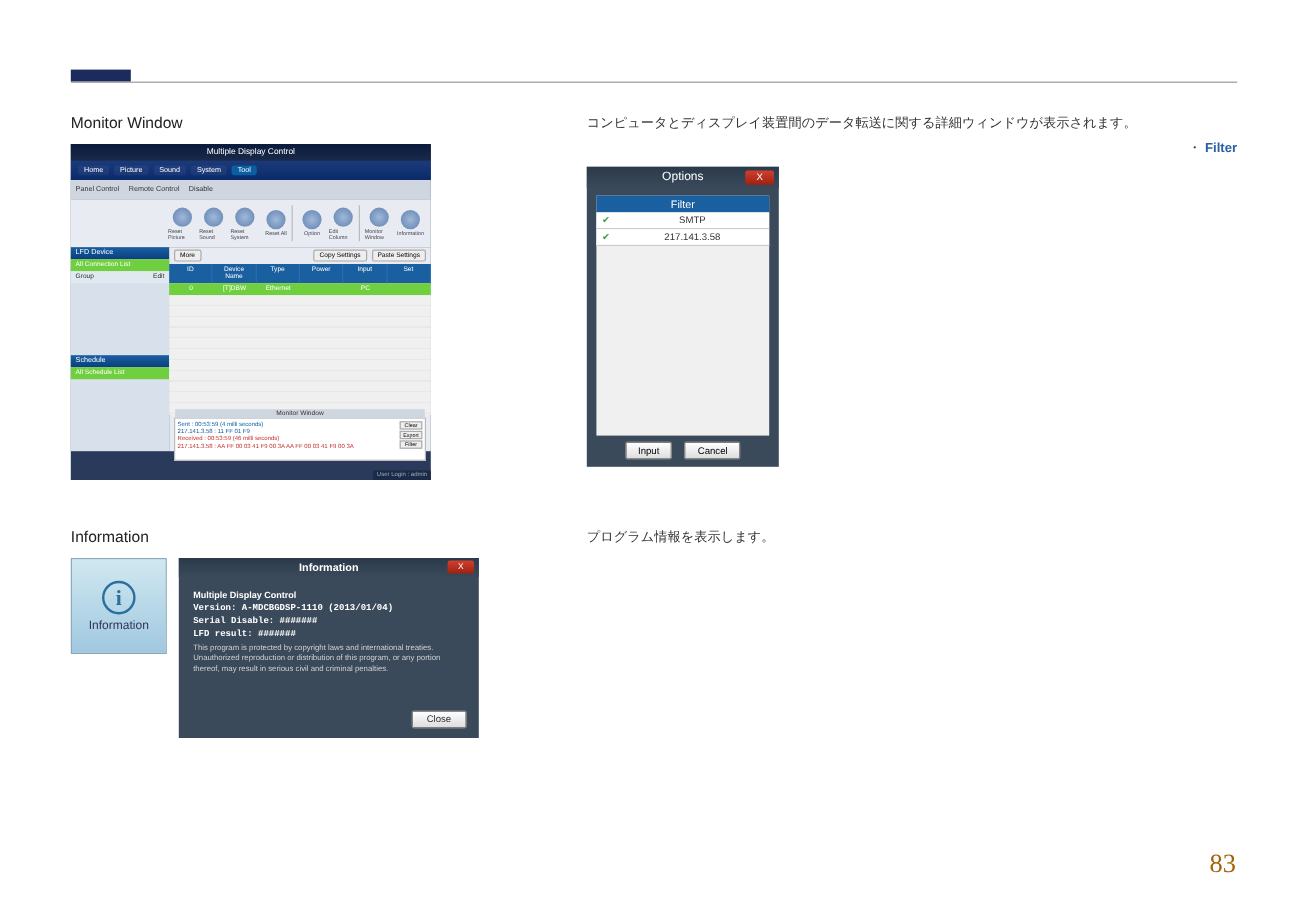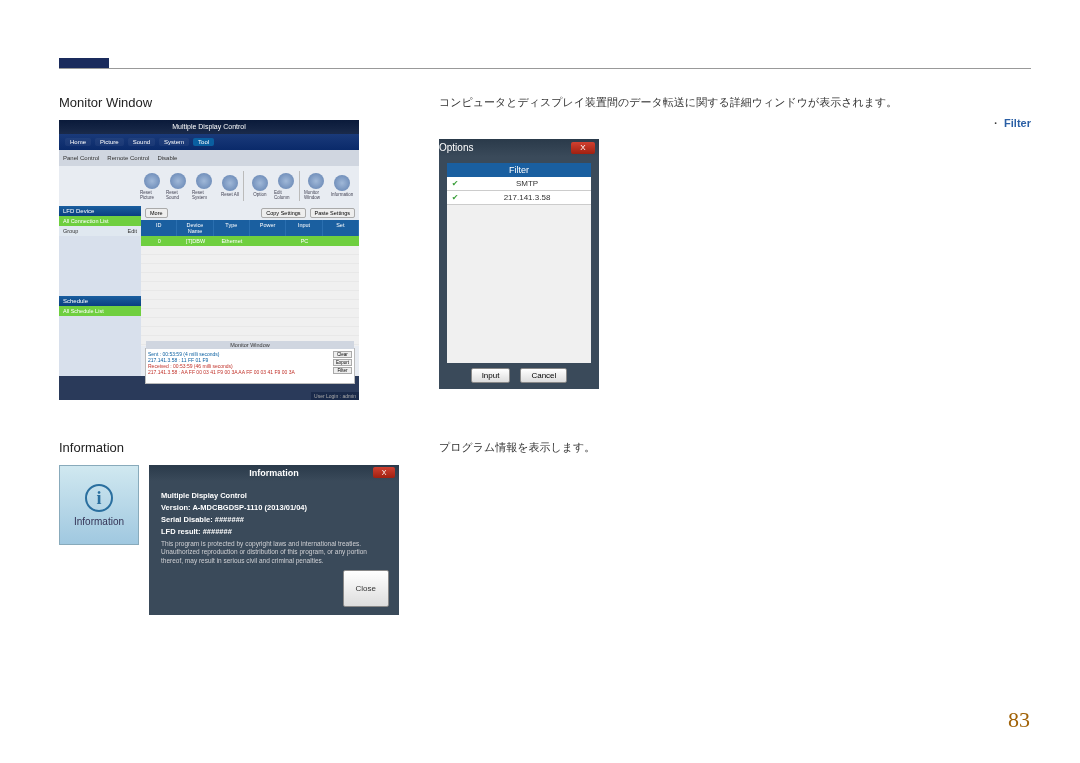--- a/index.html
+++ b/index.html
@@ -1,20 +1,20 @@
 <!DOCTYPE html>
 <html><head>
 <meta charset="utf-8">
 <style>
   * { margin: 0; padding: 0; box-sizing: border-box; }
   body { width: 1080px; height: 763px; background: #fff; font-family: Arial, sans-serif; color: #333; position: relative; }
   .topbar { position: absolute; left: 59px; top: 58px; width: 50px; height: 10px; background: #1a2b5c; }
   .ruleline { position: absolute; left: 59px; top: 68px; width: 972px; height: 1px; background: #999; }
   .page { position: absolute; left: 59px; top: 95px; width: 972px; }
-  .row { display: flex; gap: 30px; margin-bottom: 40px; }
+  .row { display: flex; gap: 80px; margin-bottom: 40px; }
   .left { width: 350px; }
   .right { flex: 1; }
   .htitle { font-size: 13px; font-weight: normal; color: #222; margin-bottom: 10px; }
   .desc { font-size: 11px; color: #333; }
   .bullet { margin-top: 6px; font-size: 11px; text-align: right; }
   .bullet .lbl { color: #2a5fa5; font-weight: bold; }
   .pagenum { position: absolute; right: 50px; bottom: 30px; font-size: 22px; color: #a16207; font-family: Georgia, serif; }
 
   
   .mdc { width: 300px; height: 280px; background: #2a3a5a; position: relative; font-size: 6px; color: #fff; }
@@ -42,44 +42,44 @@
   .mdc .mon { background: #fff; margin: 2px 4px; border: 1px solid #bbb; height: 36px; font-size: 5px; color: #333; padding: 2px; position: relative; }
   .mdc .mon .mhead { position: absolute; top: -8px; left: 0; right: 0; text-align: center; background: #d0d6e0; color: #333; font-size: 5.5px; padding: 1px; }
   .mdc .mon .sent { color: #0a5fa0; }
   .mdc .mon .recv { color: #c03028; }
   .mdc .mon .btns { position: absolute; right: 2px; top: 2px; display: flex; flex-direction: column; gap: 1px; }
   .mdc .mon .btns button { font-size: 4.5px; padding: 0 2px; border: 1px solid #aaa; background: #eee; cursor: pointer; }
   .mdc .footer { position: absolute; bottom: 0; right: 0; background: #1a2a4a; color: #aaa; font-size: 5px; padding: 1px 3px; }
 
   
   .opt { width: 160px; height: 250px; background: #3a4a5a; position: relative; font-size: 9px; color: #fff; }
-  .opt .otitle { height: 18px; line-height: 18px; background: linear-gradient(#2a3a4a,#3a4a5a); font-size: 10px; }
+  .opt .otitle { height: 18px; text-align: center; line-height: 18px; background: linear-gradient(#2a3a4a,#3a4a5a); font-size: 10px; }
   .opt .oclose { position: absolute; right: 4px; top: 3px; width: 24px; height: 12px; background: linear-gradient(#d04030,#a02010); border-radius: 2px; text-align: center; color: #fff; font-size: 8px; line-height: 12px; }
   .opt .obody { margin: 6px 8px; background: #f0f0f0; height: 200px; color: #333; }
   .opt .ohead { background: #1a5fa0; color: #fff; text-align: center; font-size: 9px; padding: 2px; }
   .opt .orow { display: flex; align-items: center; border-bottom: 1px solid #ccc; font-size: 8px; background: #fff; }
   .opt .orow .ochk { width: 16px; text-align: center; color: #3a9f3a; }
   .opt .orow .oval { flex: 1; text-align: center; padding: 2px; }
   .opt .obtns { position: absolute; bottom: 6px; left: 0; right: 0; display: flex; justify-content: center; gap: 10px; }
   .opt .obtns button { font-size: 8px; padding: 2px 10px; border: 1px solid #888; background: linear-gradient(#fff,#ddd); border-radius: 2px; cursor: pointer; }
 
   
   .infotile { width: 80px; height: 80px; background: linear-gradient(#d0e8f0,#a0c8e0); border: 1px solid #8ab; display: flex; flex-direction: column; align-items: center; justify-content: center; gap: 4px; }
   .infotile .icirc { width: 28px; height: 28px; border: 2px solid #2a6f9f; border-radius: 50%; color: #2a6f9f; font-size: 18px; font-weight: bold; text-align: center; line-height: 24px; font-family: Georgia, serif; }
   .infotile .ilbl { font-size: 10px; color: #335; }
 
   
   .infodlg { width: 250px; height: 150px; background: #3a4a5a; position: relative; font-size: 8px; color: #fff; }
   .infodlg .ititle { height: 16px; text-align: center; line-height: 16px; background: linear-gradient(#2a3a4a,#3a4a5a); font-size: 9px; font-weight: bold; }
   .infodlg .iclose { position: absolute; right: 4px; top: 2px; width: 22px; height: 11px; background: linear-gradient(#d04030,#a02010); border-radius: 2px; text-align: center; font-size: 7px; line-height: 11px; }
   .infodlg .ibody { padding: 10px 12px; font-size: 7.5px; }
   .infodlg .ibody .bold { font-weight: bold; margin-bottom: 3px; }
-  .infodlg .ibody .line { margin-bottom: 3px; }
+  .infodlg .ibody .line { margin-bottom: 3px; font-family: Liberation Mono, monospace; }
   .infodlg .ibody .small { font-size: 6.5px; color: #cfd0d4; line-height: 1.3; margin-top: 4px; }
-  .infodlg .cbtn { position: absolute; right: 10px; bottom: 8px; font-size: 8px; padding: 13px 12px; border: 1px solid #888; background: linear-gradient(#fff,#ddd); color: #333; border-radius: 2px; cursor: pointer; }
+  .infodlg .cbtn { position: absolute; right: 10px; bottom: 8px; font-size: 8px; padding: 2px 12px; border: 1px solid #888; background: linear-gradient(#fff,#ddd); color: #333; border-radius: 2px; cursor: pointer; }
 
   .row2left { display: flex; gap: 10px; align-items: flex-start; }
 </style>
 </head>
 <body>
 
 <div class="topbar"></div>
 <div class="ruleline"></div>
 
 <div class="page">

